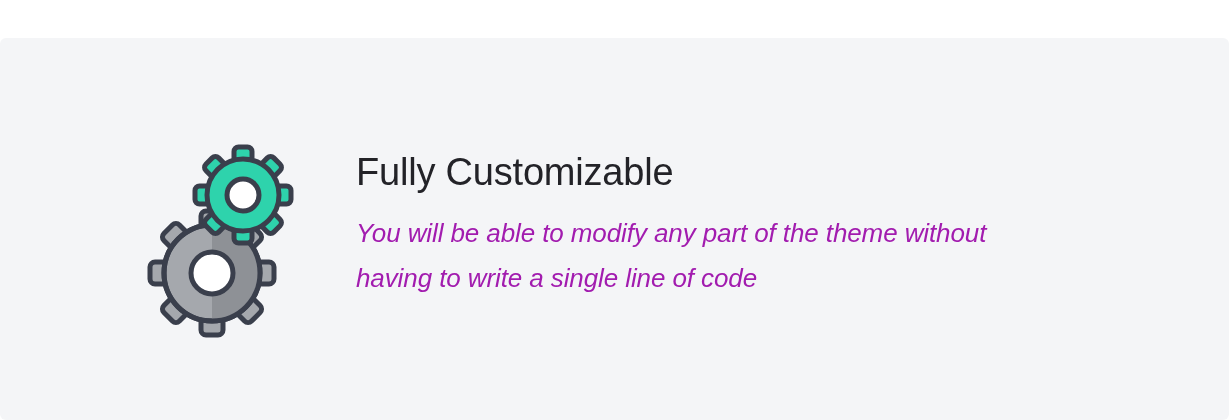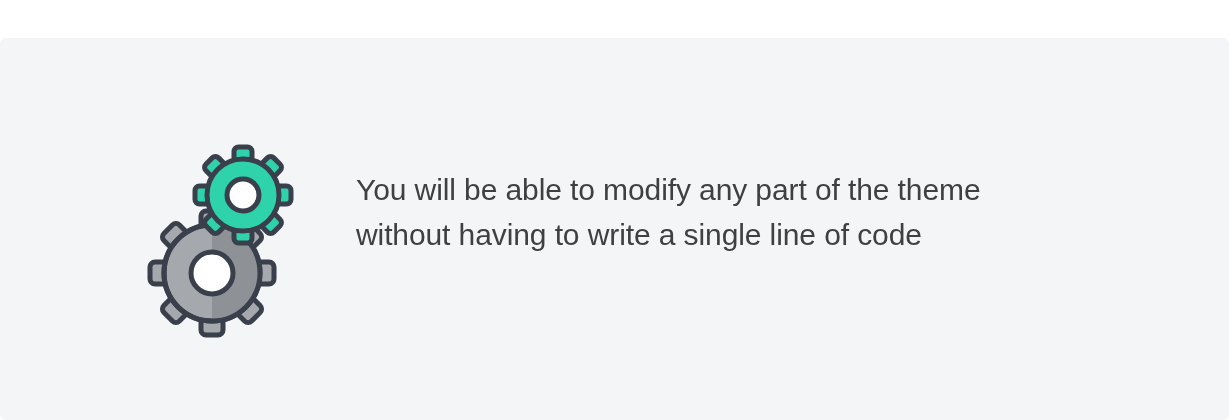--- a/index.html
+++ b/index.html
@@ -65,26 +65,27 @@
     font-weight: 400;
     letter-spacing: -0.2px;
     color: #232328;
     white-space: nowrap;
   }
 
   .feature-desc {
     margin: 0;
     padding-top: 17px;
     font-family: "Liberation Sans", sans-serif;
-    font-size: 30px;
+    font-size: 26px;
     line-height: 45px;
     font-weight: 400;
     letter-spacing: -0.1px;
-    color: #404040;
+    color: #a21caf;
     max-width: 700px;
+    font-style: italic;
   }
 </style>
 </head>
 <body>
 
 <div class="feature-card">
   <div class="feature-inner">
 
     <div class="gears-icon">
       <svg viewBox="0 0 140 140" xmlns="http://www.w3.org/2000/svg" aria-hidden="true">
@@ -156,17 +157,18 @@
               <rect x="-9" y="-48" width="18" height="19" rx="4.5"></rect>
             </g>
           </g>
           <circle cx="0" cy="0" r="36" fill="#2ed3ac" stroke="#3a3f4c" stroke-width="5"></circle>
           <circle cx="0" cy="0" r="16" fill="#ffffff" stroke="#3a3f4c" stroke-width="5"></circle>
         </g>
       </svg>
     </div>
 
     <div class="text-block">
+      <h2 class="feature-title">Fully Customizable</h2>
       <p class="feature-desc">You will be able to modify any part of the theme without having to write a single line of code</p>
     </div>
 
   </div>
 </div>
 
 </body></html>

